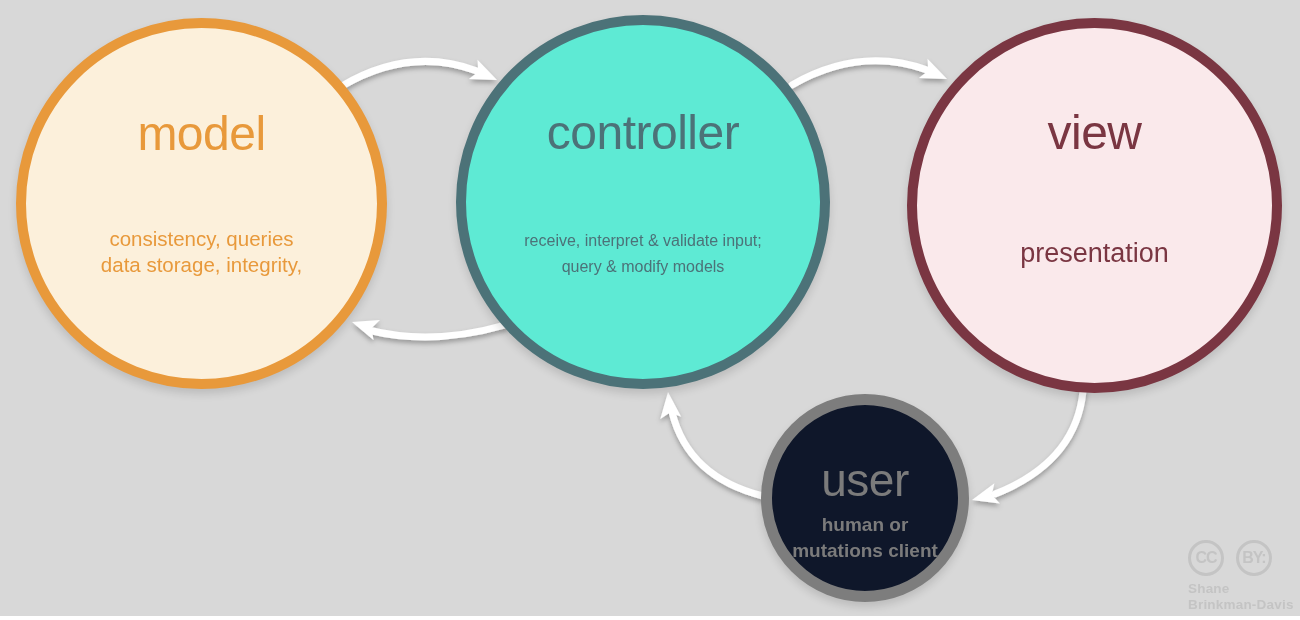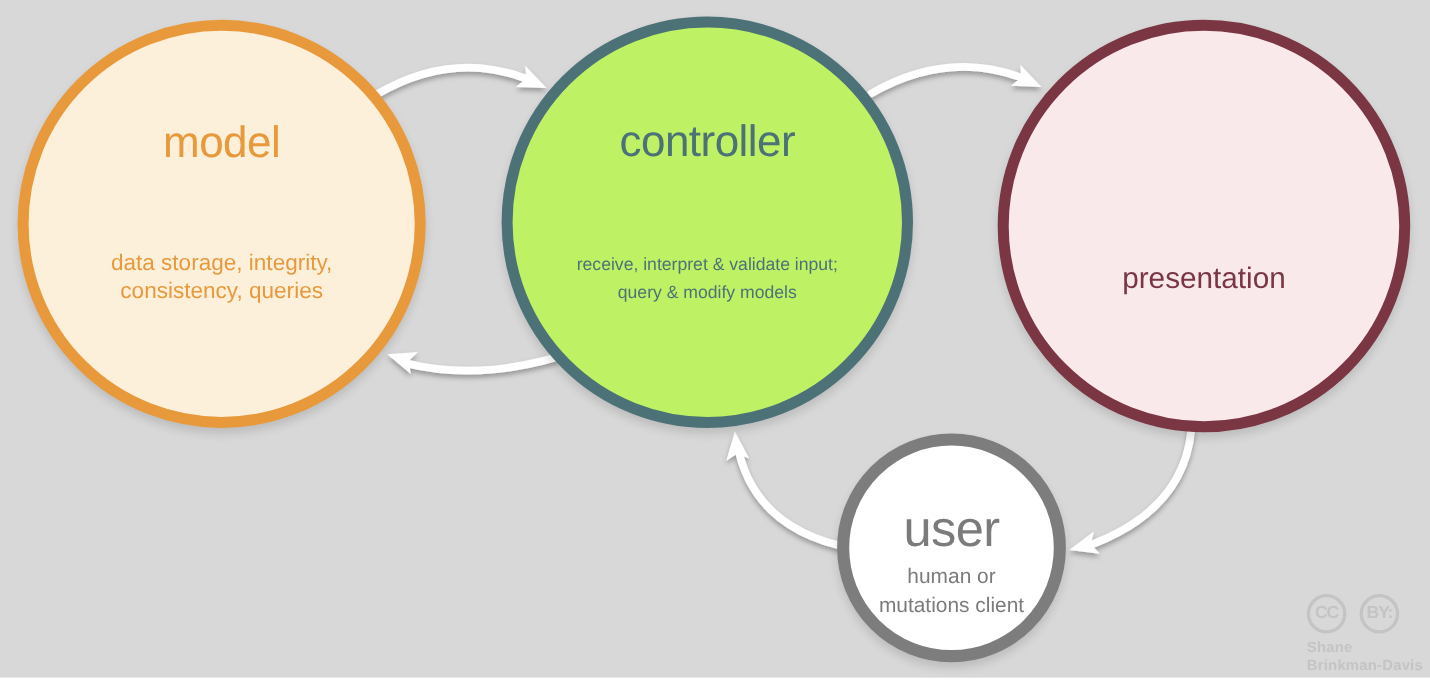--- a/index.html
+++ b/index.html
@@ -19,21 +19,21 @@
   .node{
     position:absolute;
     border-radius:50%;
     box-sizing:border-box;
     z-index:2;
     box-shadow:0 5px 9px rgba(0,0,0,0.13);
   }
   .node .title{
     position:absolute;left:0;width:100%;
     text-align:center;
-    font-size:40px;line-height:1;
+    font-size:48px;line-height:1;
     letter-spacing:-0.5px;
     white-space:nowrap;
   }
   .node .body{
     position:absolute;left:0;width:100%;
     text-align:center;
     white-space:nowrap;
   }
   #node-model{left:16px;top:18px;width:371px;height:371px;border:10px solid;}
   #node-model .title{top:82px;}
@@ -42,21 +42,21 @@
   #node-controller{left:456px;top:15px;width:374px;height:374px;border:10px solid;}
   #node-controller .title{top:84px;}
   #node-controller .body{top:203px;font-size:16px;line-height:26px;}
 
   #node-view{left:907px;top:18px;width:375px;height:375px;border:10px solid;}
   #node-view .title{top:81px;}
   #node-view .body{top:212px;font-size:27px;line-height:26px;}
 
   #node-user{left:761px;top:394px;width:208px;height:208px;border:11px solid;}
   #node-user .title{top:52px;font-size:46px;}
-  #node-user .body{top:107px;font-size:19px;line-height:26px;}
+  #node-user .body{top:107px;font-size:19px;line-height:26px;font-weight:bold;}
 
   
   #attribution{
     position:absolute;left:1188px;top:540px;z-index:2;
     font-weight:bold;
   }
   .cc-badges{display:flex;gap:12px;}
   .cc-badge{
     width:36px;height:36px;
     border:3.5px solid;
@@ -110,40 +110,41 @@
 
     <g filter="url(#as)">
       <path d="M 1083 391 Q 1076 462 995 494" fill="none" stroke="currentColor" stroke-width="7" stroke-linecap="round"></path>
       <path d="M 0 0 L -26 10.5 L -20.5 0 L -26 -10.5 Z" fill="currentColor" transform="translate(972,500) rotate(165)"></path>
     </g>
   </svg>
 
   <div class="node" id="node-model" style="border-color: rgb(232, 153, 59); background-color: rgb(252, 240, 219); color: rgb(232, 153, 59);">
     <div class="title">model</div>
     <div class="body">
+      <div>consistency, queries</div>
       <div>data storage, integrity,</div>
-      <div>consistency, queries</div>
     </div>
   </div>
 
-  <div class="node" id="node-controller" style="border-color: rgb(76, 114, 120); background-color: #bef264; color: rgb(76, 114, 120);">
+  <div class="node" id="node-controller" style="border-color: rgb(76, 114, 120); background-color: #5eead4; color: rgb(76, 114, 120);">
     <div class="title">controller</div>
     <div class="body">
       <div>receive, interpret &amp; validate input;</div>
       <div>query &amp; modify models</div>
     </div>
   </div>
 
   <div class="node" id="node-view" style="border-color: rgb(122, 54, 66); background-color: rgb(250, 233, 235); color: rgb(122, 54, 66);">
+    <div class="title">view</div>
     <div class="body">
       <div>presentation</div>
     </div>
   </div>
 
-  <div class="node" id="node-user" style="border-color: rgb(125, 125, 125); background-color: #ffffff; color: rgb(123, 123, 123);">
+  <div class="node" id="node-user" style="border-color: rgb(125, 125, 125); background-color: #0f172a; color: rgb(123, 123, 123);">
     <div class="title">user</div>
     <div class="body">
       <div>human or</div>
       <div>mutations client</div>
     </div>
   </div>
 
   <div id="attribution" style="color: rgb(196, 196, 196);">
     <div class="cc-badges">
       <div class="cc-badge" style="border-color: rgb(196, 196, 196);">CC</div>

